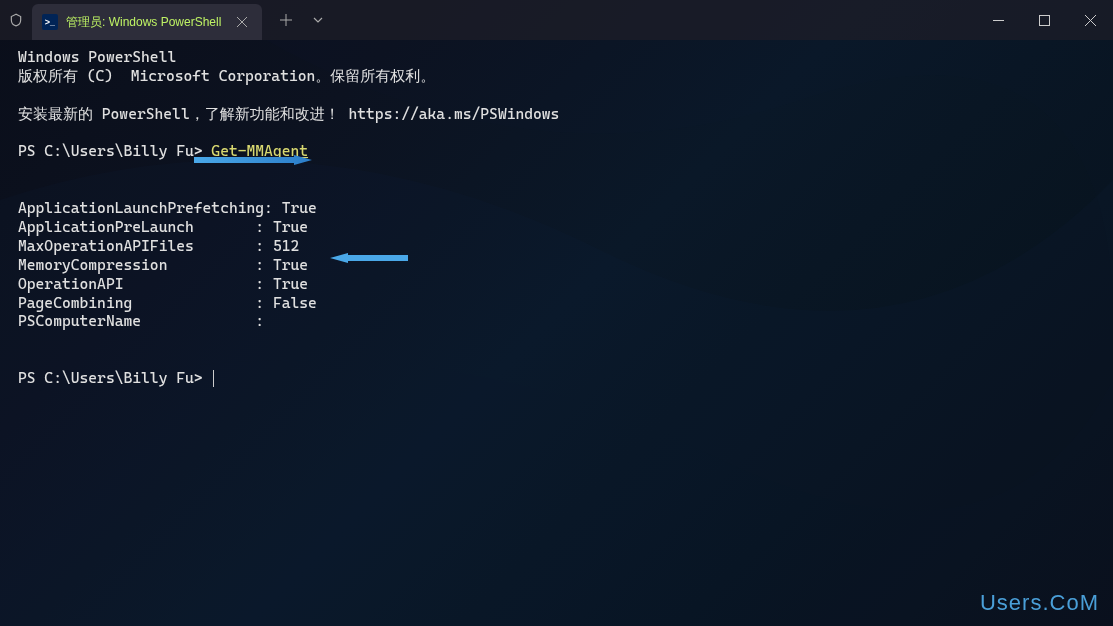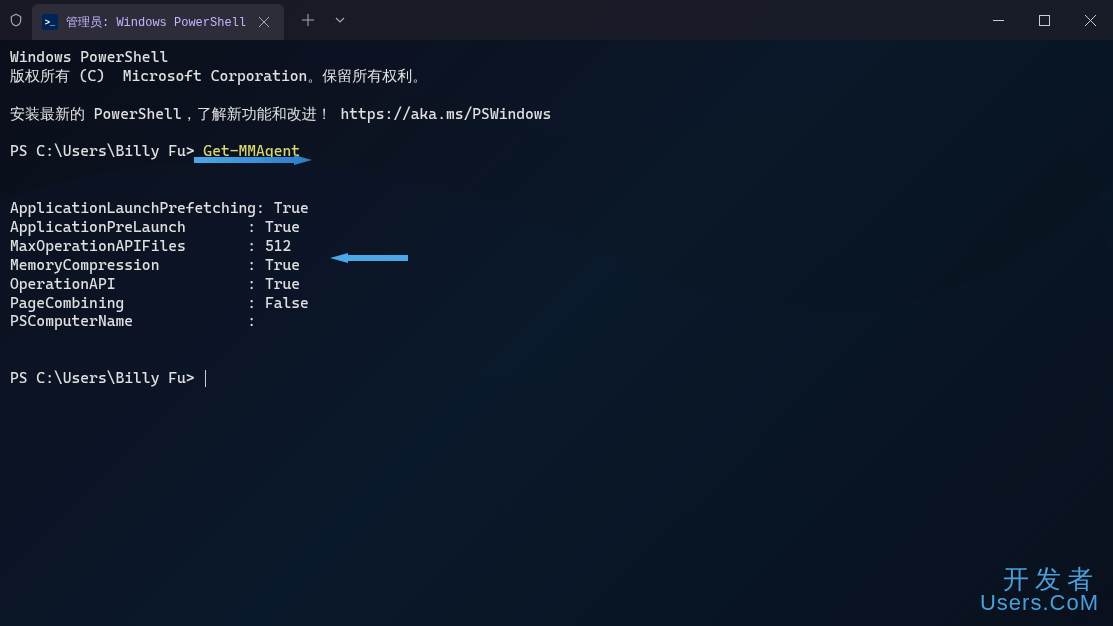--- a/index.html
+++ b/index.html
@@ -66,23 +66,23 @@
       border-radius: 2px;
       display: flex;
       align-items: center;
       justify-content: center;
       color: white;
       font-size: 9px;
       font-weight: bold;
       font-family: sans-serif;
     }
     .tab-title {
-      color: #c4b5fd;
+      color: #bef264;
       font-size: 12px;
-      font-family: Liberation Mono, monospace;
+      font-family: Liberation Sans, sans-serif;
     }
     .tab-close {
       margin-left: auto;
       color: #aaa;
       font-size: 13px;
       width: 20px;
       height: 20px;
       display: flex;
       align-items: center;
       justify-content: center;
@@ -114,21 +114,21 @@
     .win-ctrl {
       width: 46px;
       height: 40px;
       display: flex;
       align-items: center;
       justify-content: center;
       color: #ccc;
     }
     .terminal-content {
       flex: 1;
-      padding: 8px 10px;
+      padding: 8px 18px;
       font-size: 15px;
       line-height: 1.26;
       color: #e0e0e0;
       position: relative;
       z-index: 1;
       white-space: pre;
       font-family: Consolas, 'Cascadia Mono', monospace;
     }
     .cmd-text {
       color: #d8d870;
@@ -254,16 +254,15 @@
       </defs>
       <polygon points="0,2 100,2 100,0 118,5 100,10 100,8 0,8" fill="url(#ga)"></polygon>
     </svg>
 
     <svg class="arrow-annotation" style="left:330px; top:213px;" width="78" height="12" viewBox="0 0 78 12">
       <polygon points="78,2 18,2 18,0 0,5 18,10 18,8 78,8" fill="#4aa8e8"></polygon>
     </svg>
   </div>
 
   <div class="watermark">
-    <div class="watermark-top">开发者</div>
     <div class="watermark-bottom">Users.CoM</div>
   </div>
 </div>
 
 </body></html>

